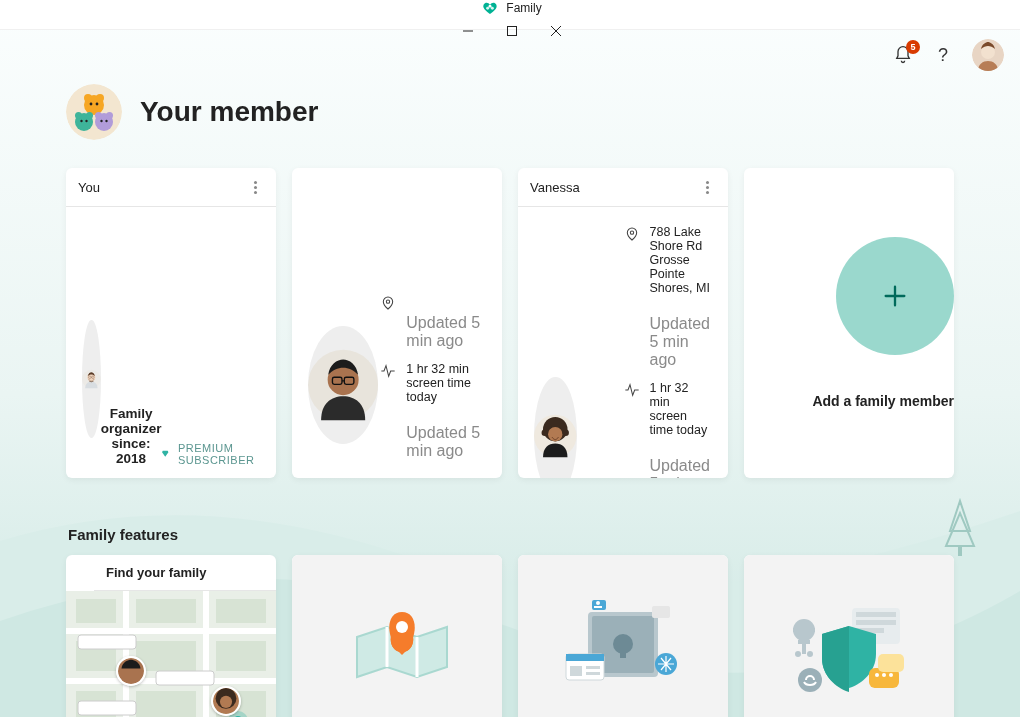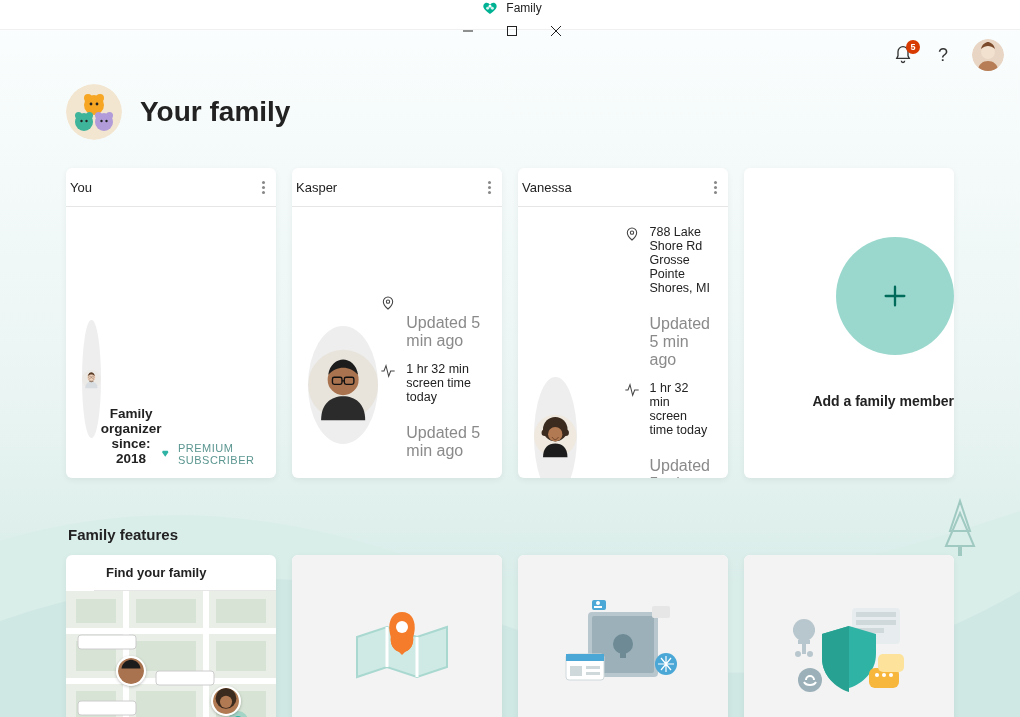--- a/index.html
+++ b/index.html
@@ -82,21 +82,21 @@
   .member-card, .add-card {
     background: var(--card-bg);
     border-radius: 6px;
     box-shadow: var(--shadow);
     height: 310px;
     display:flex; flex-direction:column;
     overflow:hidden;
   }
   .card-header {
     display:flex; align-items:center; justify-content:space-between;
-    padding: 10px 4px;
+    padding: 10px 12px;
     border-bottom: 1px solid var(--border);
     font-size:13px;
   }
   .more-btn {
     width:18px; height:18px; display:flex; flex-direction:column; align-items:center; justify-content:center; gap:2px;
   }
   .more-btn span { width:3px; height:3px; background:#888; border-radius:50%; display:block; }
 
   .card-body { flex:1; display:flex; flex-direction:row; align-items:flex-end; padding: 18px 16px 12px; }
   .avatar-large { width:118px; height:118px; border-radius:50%; overflow:hidden; margin-bottom: 28px; background:#eee; }
@@ -244,21 +244,21 @@
         </g>
         <g>
           <circle cx="38" cy="38" r="9" fill="#b19cd9"></circle>
           <circle cx="32.5" cy="31.5" r="3.5" fill="#b19cd9"></circle>
             <circle cx="43.5" cy="31.5" r="3.5" fill="#b19cd9"></circle>
           <circle cx="35.5" cy="37" r="1.2" fill="#222"></circle>
             <circle cx="40.5" cy="37" r="1.2" fill="#222"></circle>
         </g>
       </svg>
     </div>
-    <h1 class="page-title">Your family</h1>
+    <h1 class="page-title">Your member</h1>
   </div>
 
   <div class="cards-row">
 
     <div class="member-card">
       <div class="card-header">
         <span>You</span>
         <div class="more-btn">
             <span></span>
             <span></span>
@@ -283,28 +283,20 @@
         <div class="premium">
           <svg viewBox="0 0 24 24">
               <path fill="#2fb3a4" d="M3 7h18l-9 13L3 7zm2-4h14l2 4H3l2-4z"></path>
             </svg>
           <span>PREMIUM SUBSCRIBER</span>
         </div>
       </div>
     </div>
 
     <div class="member-card">
-      <div class="card-header">
-        <span>Kasper</span>
-        <div class="more-btn">
-            <span></span>
-            <span></span>
-            <span></span>
-          </div>
-      </div>
       <div class="card-body" style="padding-bottom:6px;">
         <div class="avatar-large">
           <svg class="face" viewBox="0 0 118 118">
             <circle cx="59" cy="59" r="59" fill="#e8e4dc"></circle>
             <path d="M22 118c0-28 17-40 37-40s37 12 37 40" fill="#2b2b2b"></path>
             <circle cx="59" cy="50" r="26" fill="#a9734f"></circle>
             <path d="M34 42c2-18 15-26 25-26s23 8 25 26c-7-8-16-12-25-12s-18 4-25 12z" fill="#1c1c1c"></path>
             <rect x="41" y="46" width="16" height="12" rx="3" fill="none" stroke="#111" stroke-width="2.3"></rect>
             <rect x="61" y="46" width="16" height="12" rx="3" fill="none" stroke="#111" stroke-width="2.3"></rect>
             <path d="M57 52h4" stroke="#111" stroke-width="2.3"></path>

